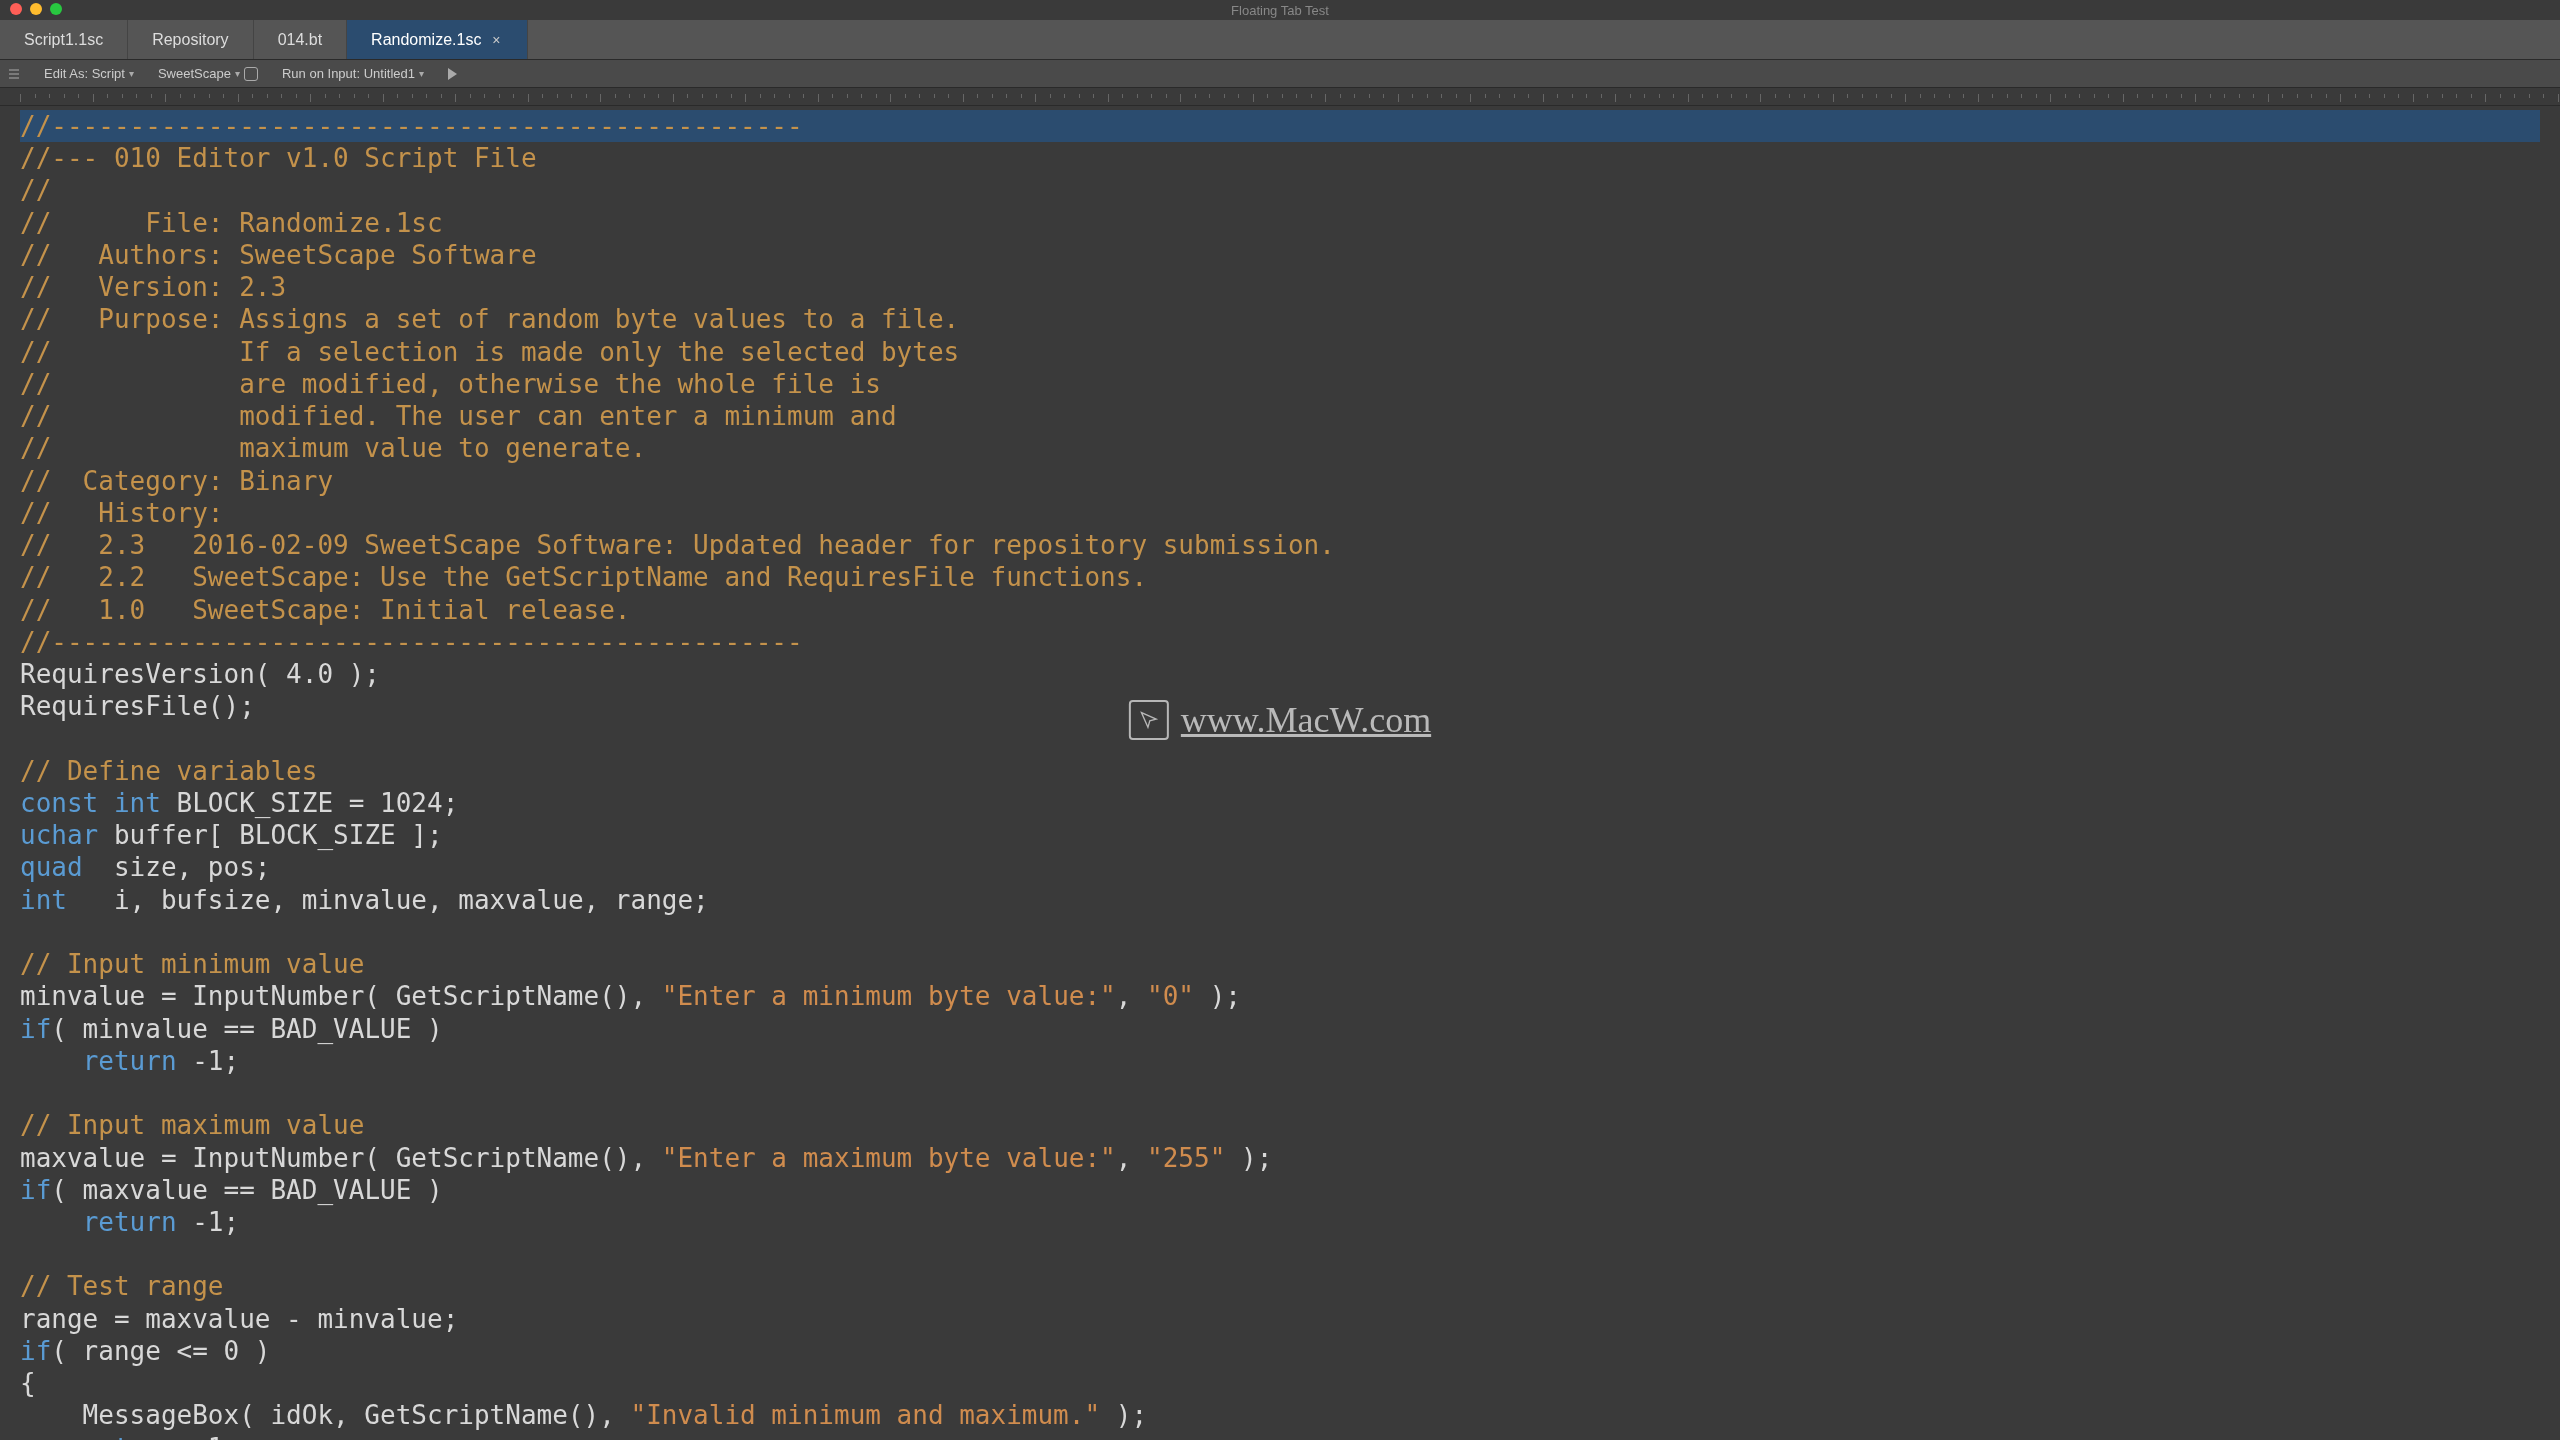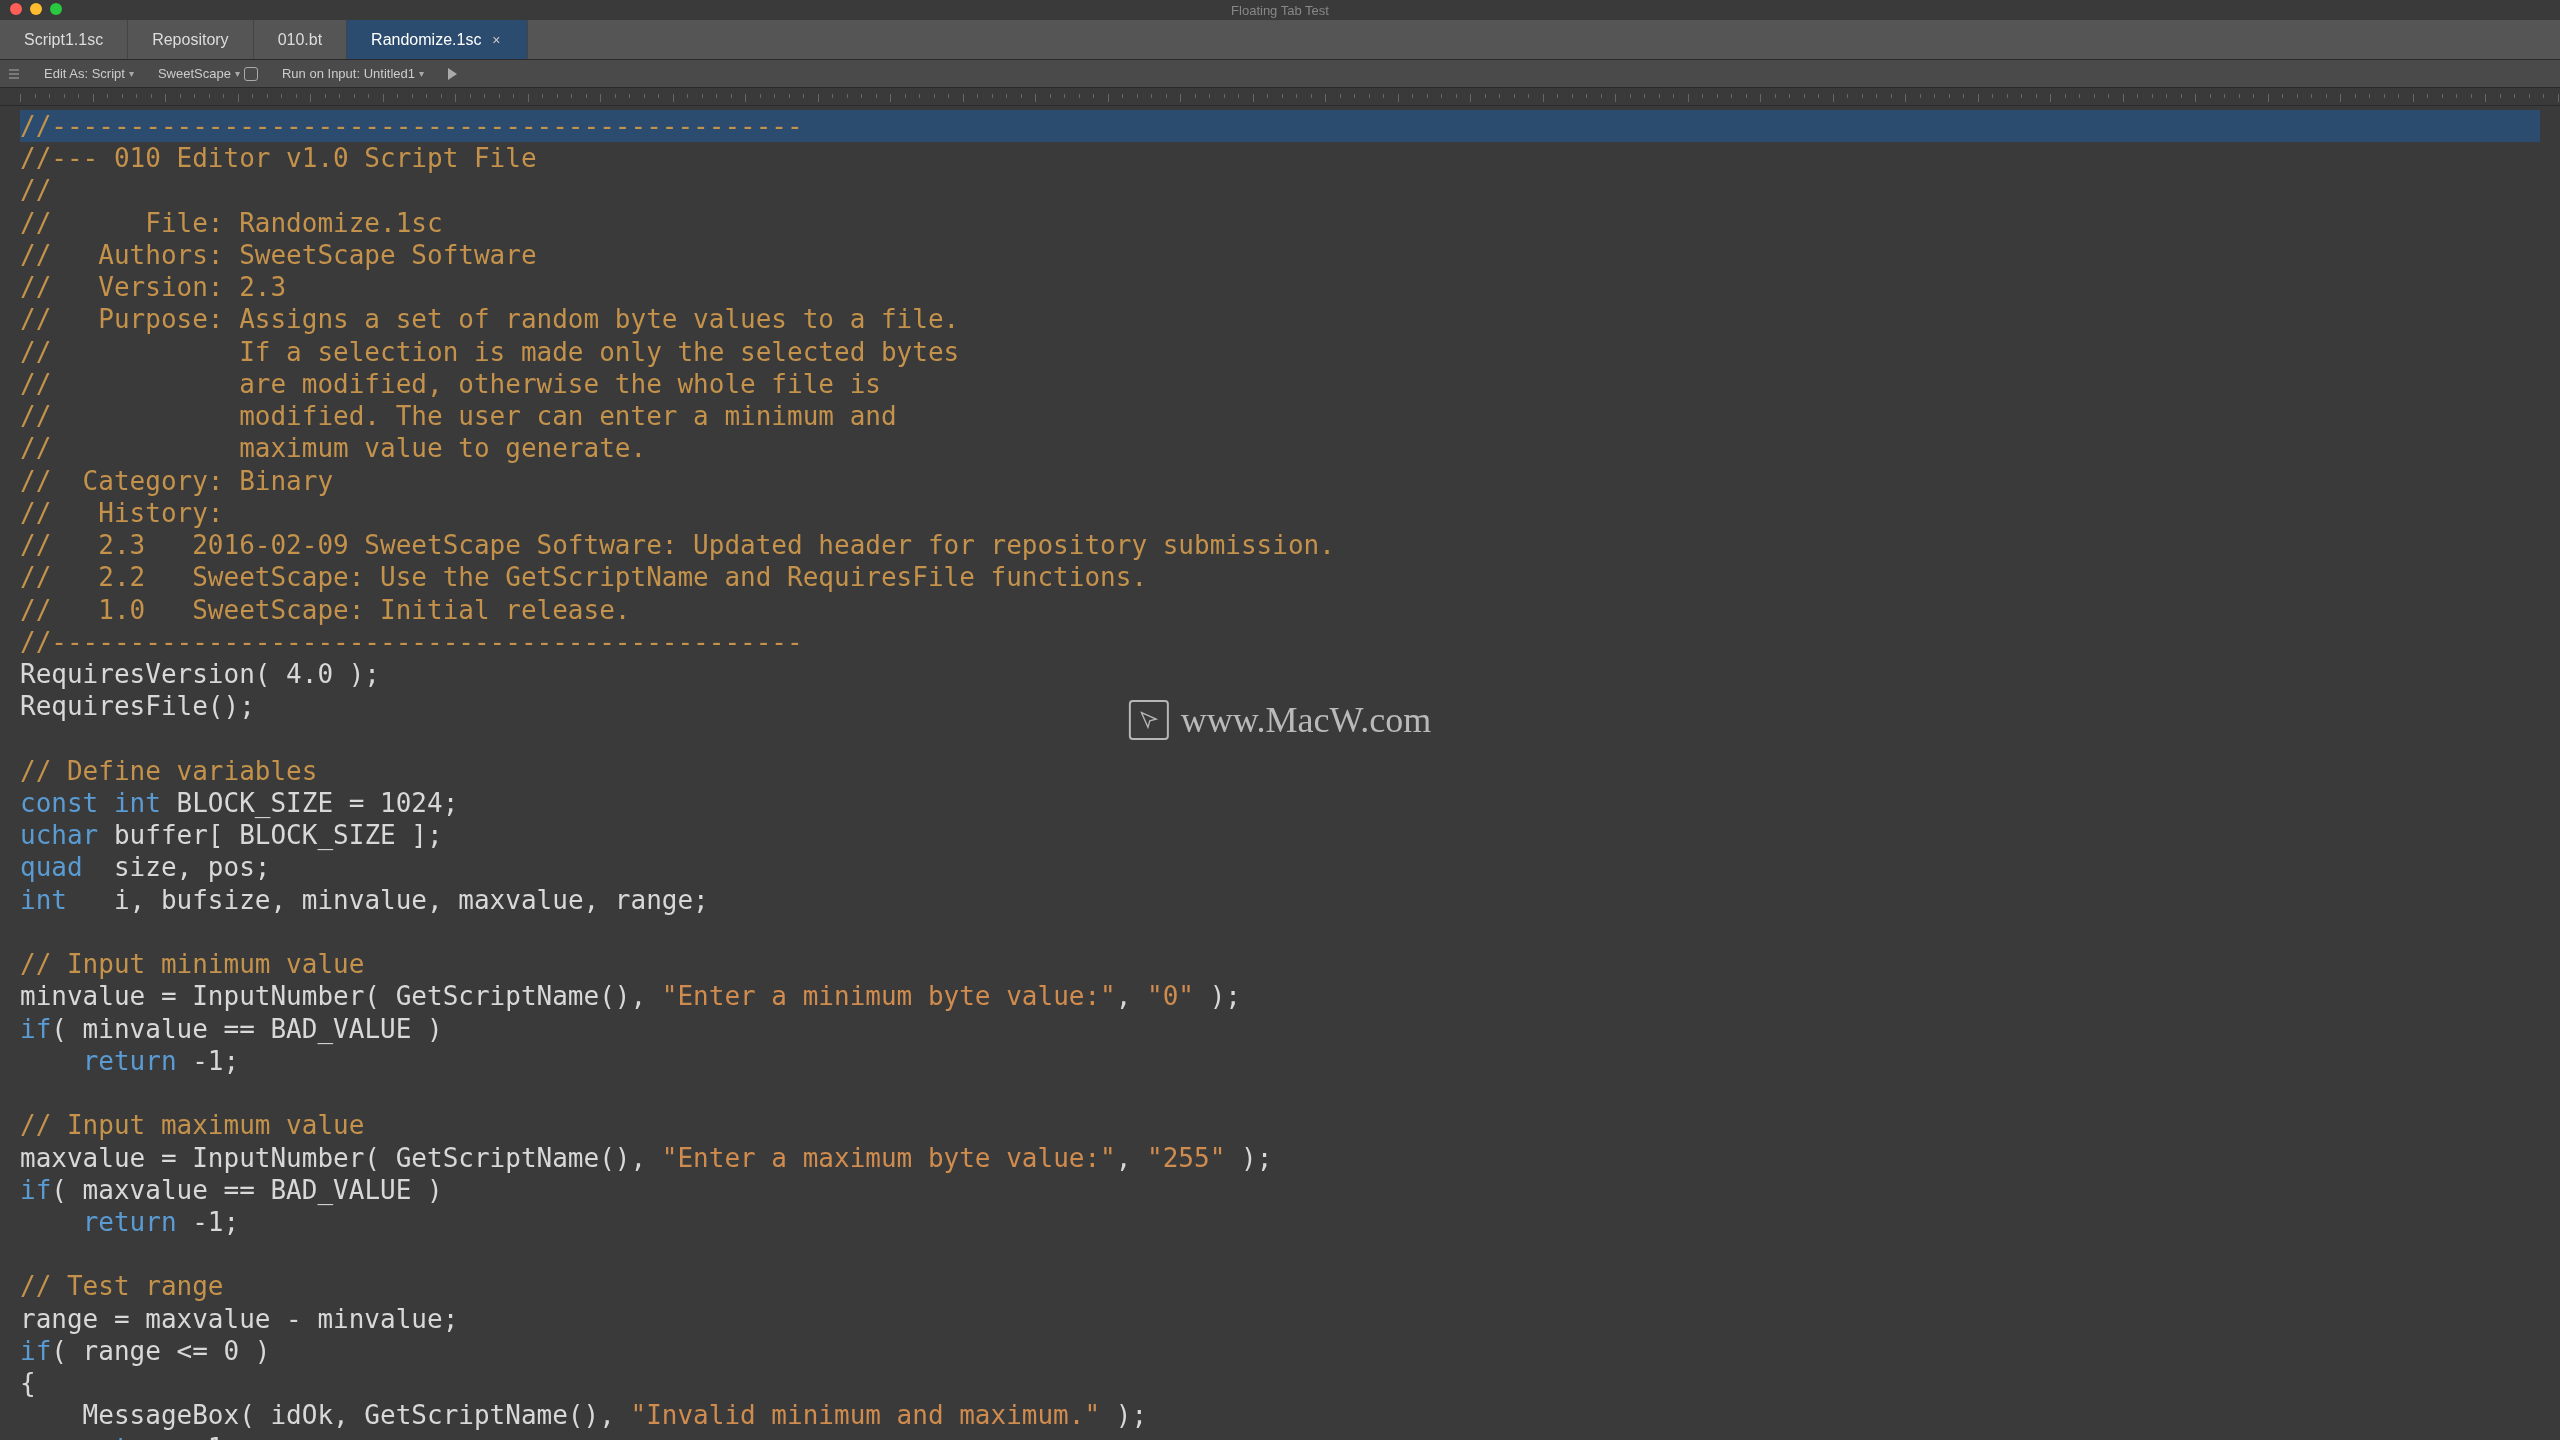--- a/index.html
+++ b/index.html
@@ -95,20 +95,21 @@
 .watermark {
   position: absolute;
   left: 50%; top: 50%;
   transform: translate(-50%, -50%);
   display:flex; align-items:center; gap:12px;
   color: #d0d0d0;
   font-family: Georgia, serif;
   font-size: 36px;
   pointer-events:none;
   opacity:0.85;
+  text-decoration:underline;
 }
 .watermark .icon-box {
   width:40px;height:40px;border:2px solid #ccc;border-radius:4px;
   display:flex;align-items:center;justify-content:center;
 }
 .repo-icon { width:14px;height:14px;border:1px solid #aaa;border-radius:3px;display:inline-block;}
 .play-icon { width:0;height:0;border-left:9px solid #aaa;border-top:6px solid transparent;border-bottom:6px solid transparent;display:inline-block;}
 .menu-icon svg{display:block}
 </style>
 </head>
@@ -124,21 +125,21 @@
 </div>
 
 <div class="tabbar">
   <div class="tab">
       <span>Script1.1sc</span>
     </div>
   <div class="tab">
       <span>Repository</span>
     </div>
   <div class="tab">
-      <span>010.bt</span>
+      <span>014.bt</span>
     </div>
   <div class="tab active">
     <span>Randomize.1sc</span>
     <span class="tab-close">×</span>
   </div>
 </div>
 
 <div class="toolbar">
   <span class="toolbar-item menu-icon">
     <svg width="12" height="12" viewBox="0 0 12 12">

